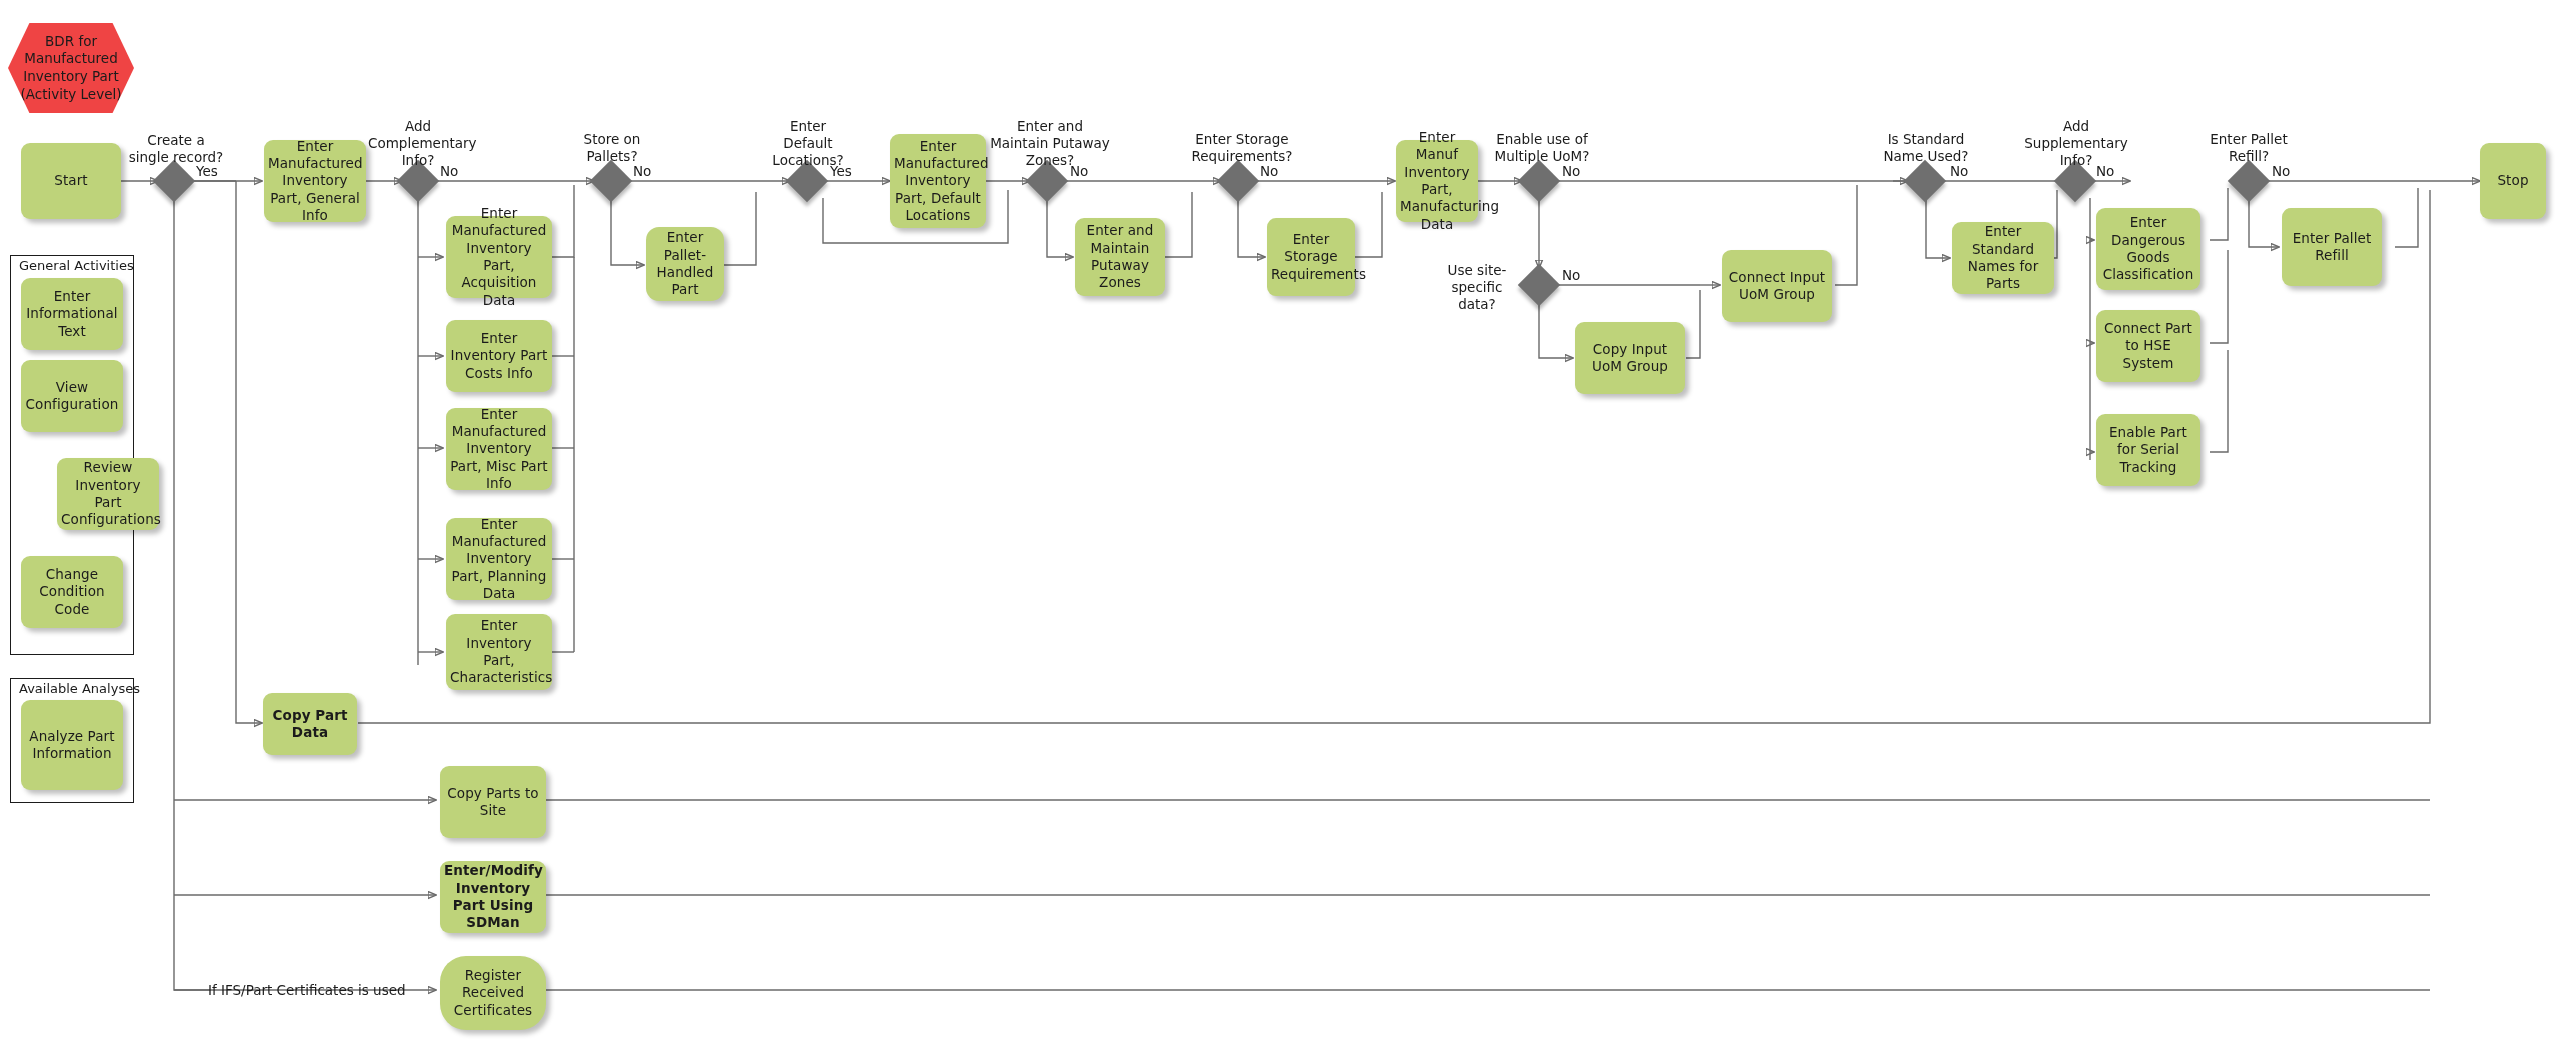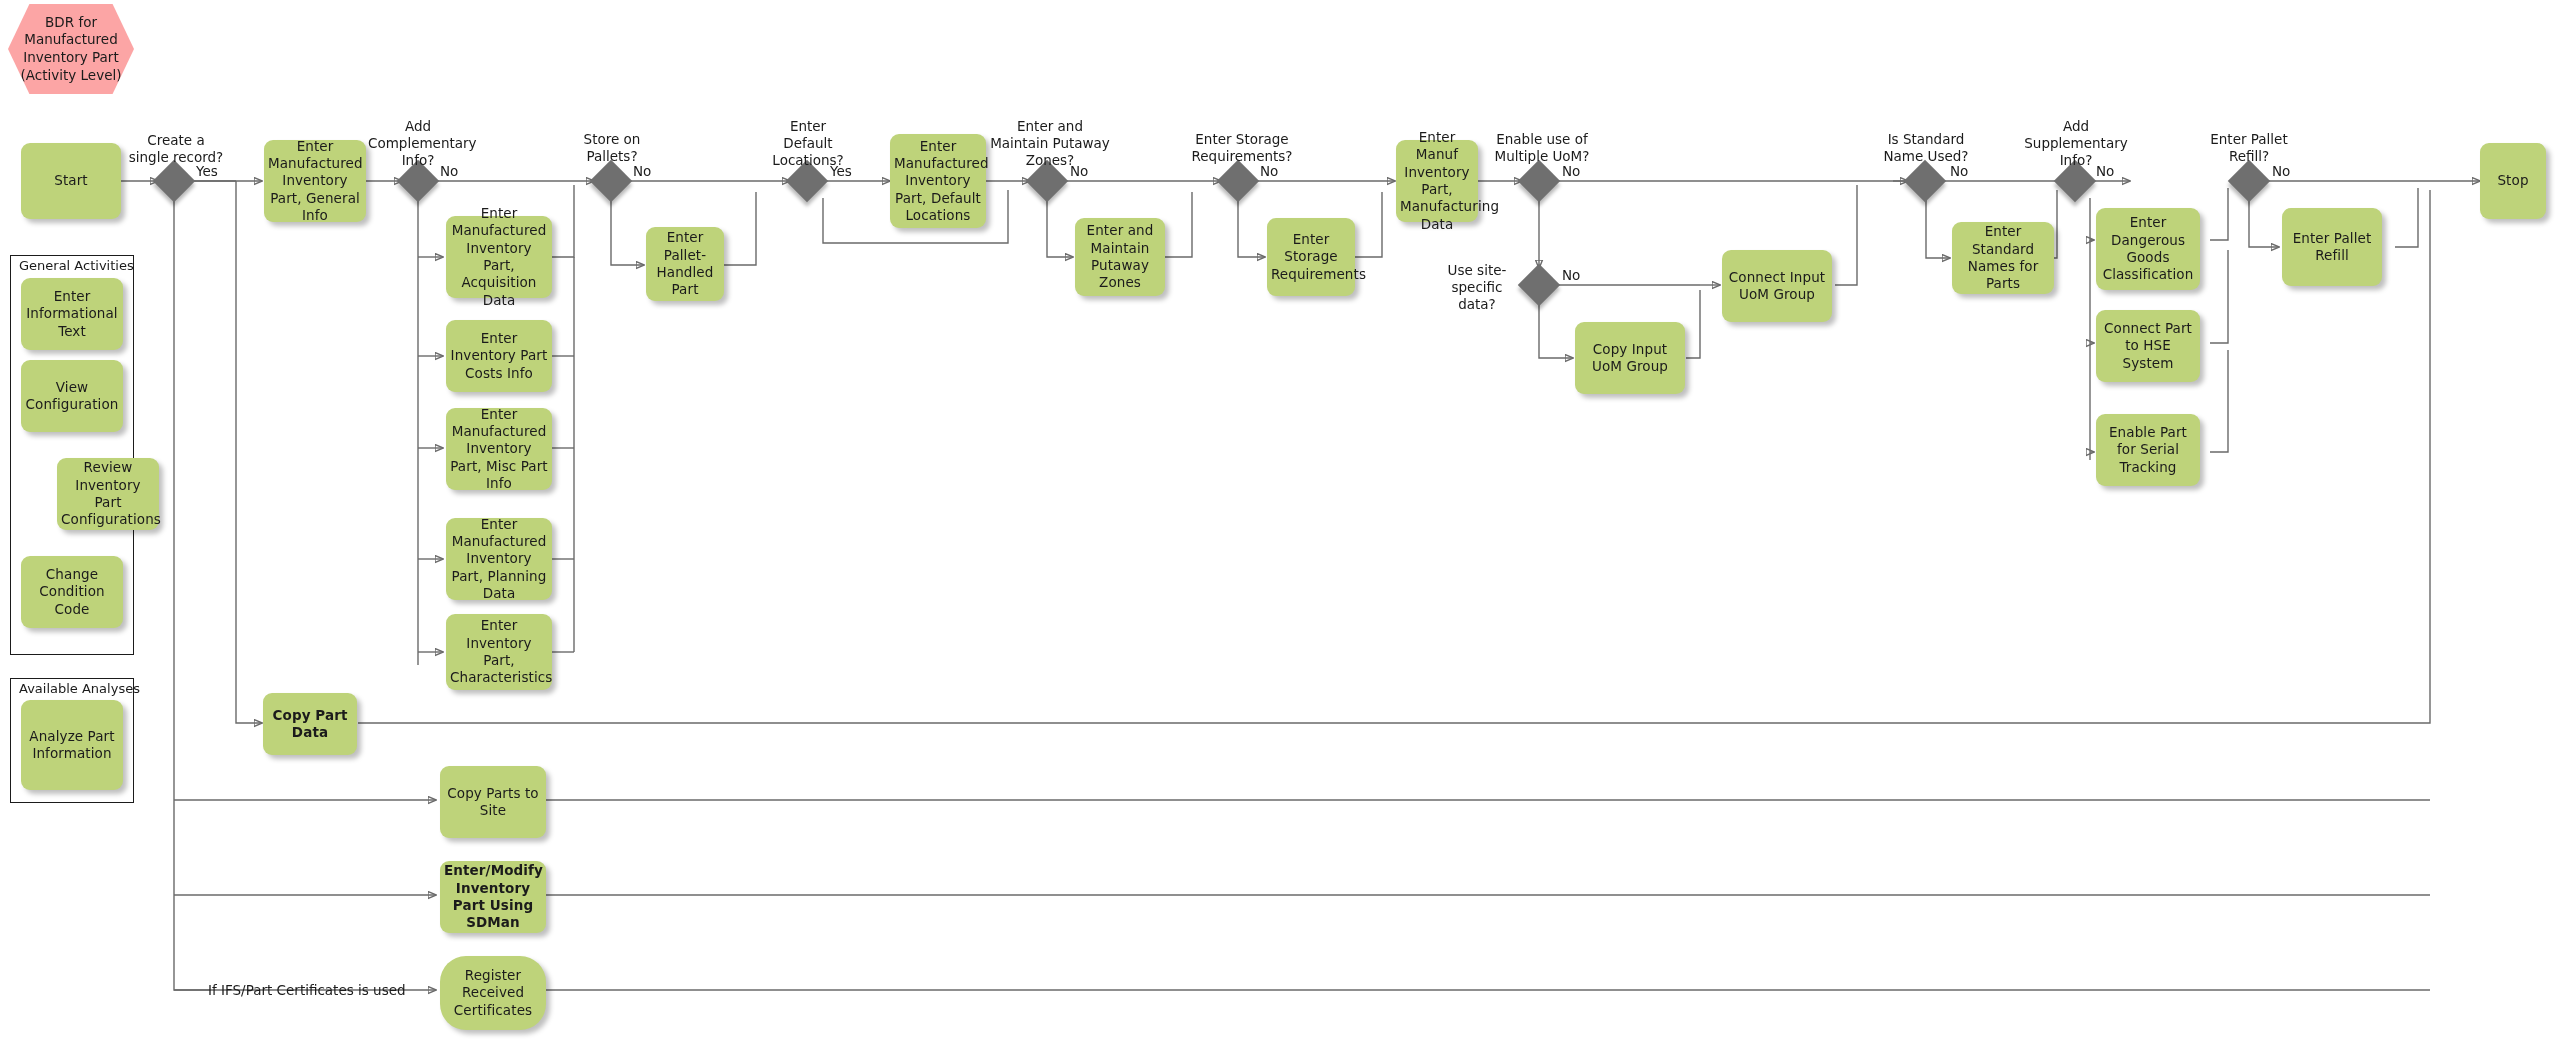--- a/index.html
+++ b/index.html
@@ -26,28 +26,29 @@
   .gateway{
     position:absolute;
     width:30px;height:30px;
     background:#6f6f6f;
     transform:rotate(45deg);
     box-shadow:3px 3px 4px rgba(0,0,0,0.28);
   }
 
   .hexagon{
     position:absolute;
-    background:#fca5a5;
+    background:#ef4444;
     color:#1b1b1b;
     font-size:13.5px;
     line-height:1.3;
     text-align:center;
     display:flex;align-items:center;justify-content:center;
     clip-path:polygon(17% 0%, 83% 0%, 100% 50%, 83% 100%, 17% 100%, 0% 50%);
     filter:drop-shadow(4px 4px 4px rgba(0,0,0,0.22));
+    margin-top:19px;
   }
 
   .group{
     position:absolute;
     border:1.6px solid #1b1b1b;
     background:transparent;
     box-sizing:border-box;
   }
   .group-title{
     position:absolute;
@@ -307,21 +308,21 @@
 Inventory Part,
 Planning Data</span>
     </div>
 
   <div class="task" style="left:446px;top:614px;width:106px;height:76px;">
     <span>Enter Inventory
 Part,
 Characteristics</span>
     </div>
 
-  <div class="task" style="left:646px;top:227px;width:78px;height:74px;">
+  <div class="task" style="left:646px;top:227px;width:78px;height:74px;border-radius:13px;">
     <span>Enter Pallet-
 Handled Part</span>
     </div>
 
   <div class="task" style="left:890px;top:134px;width:96px;height:94px;">
     <span>Enter
 Manufactured
 Inventory Part,
 Default
 Locations</span>

